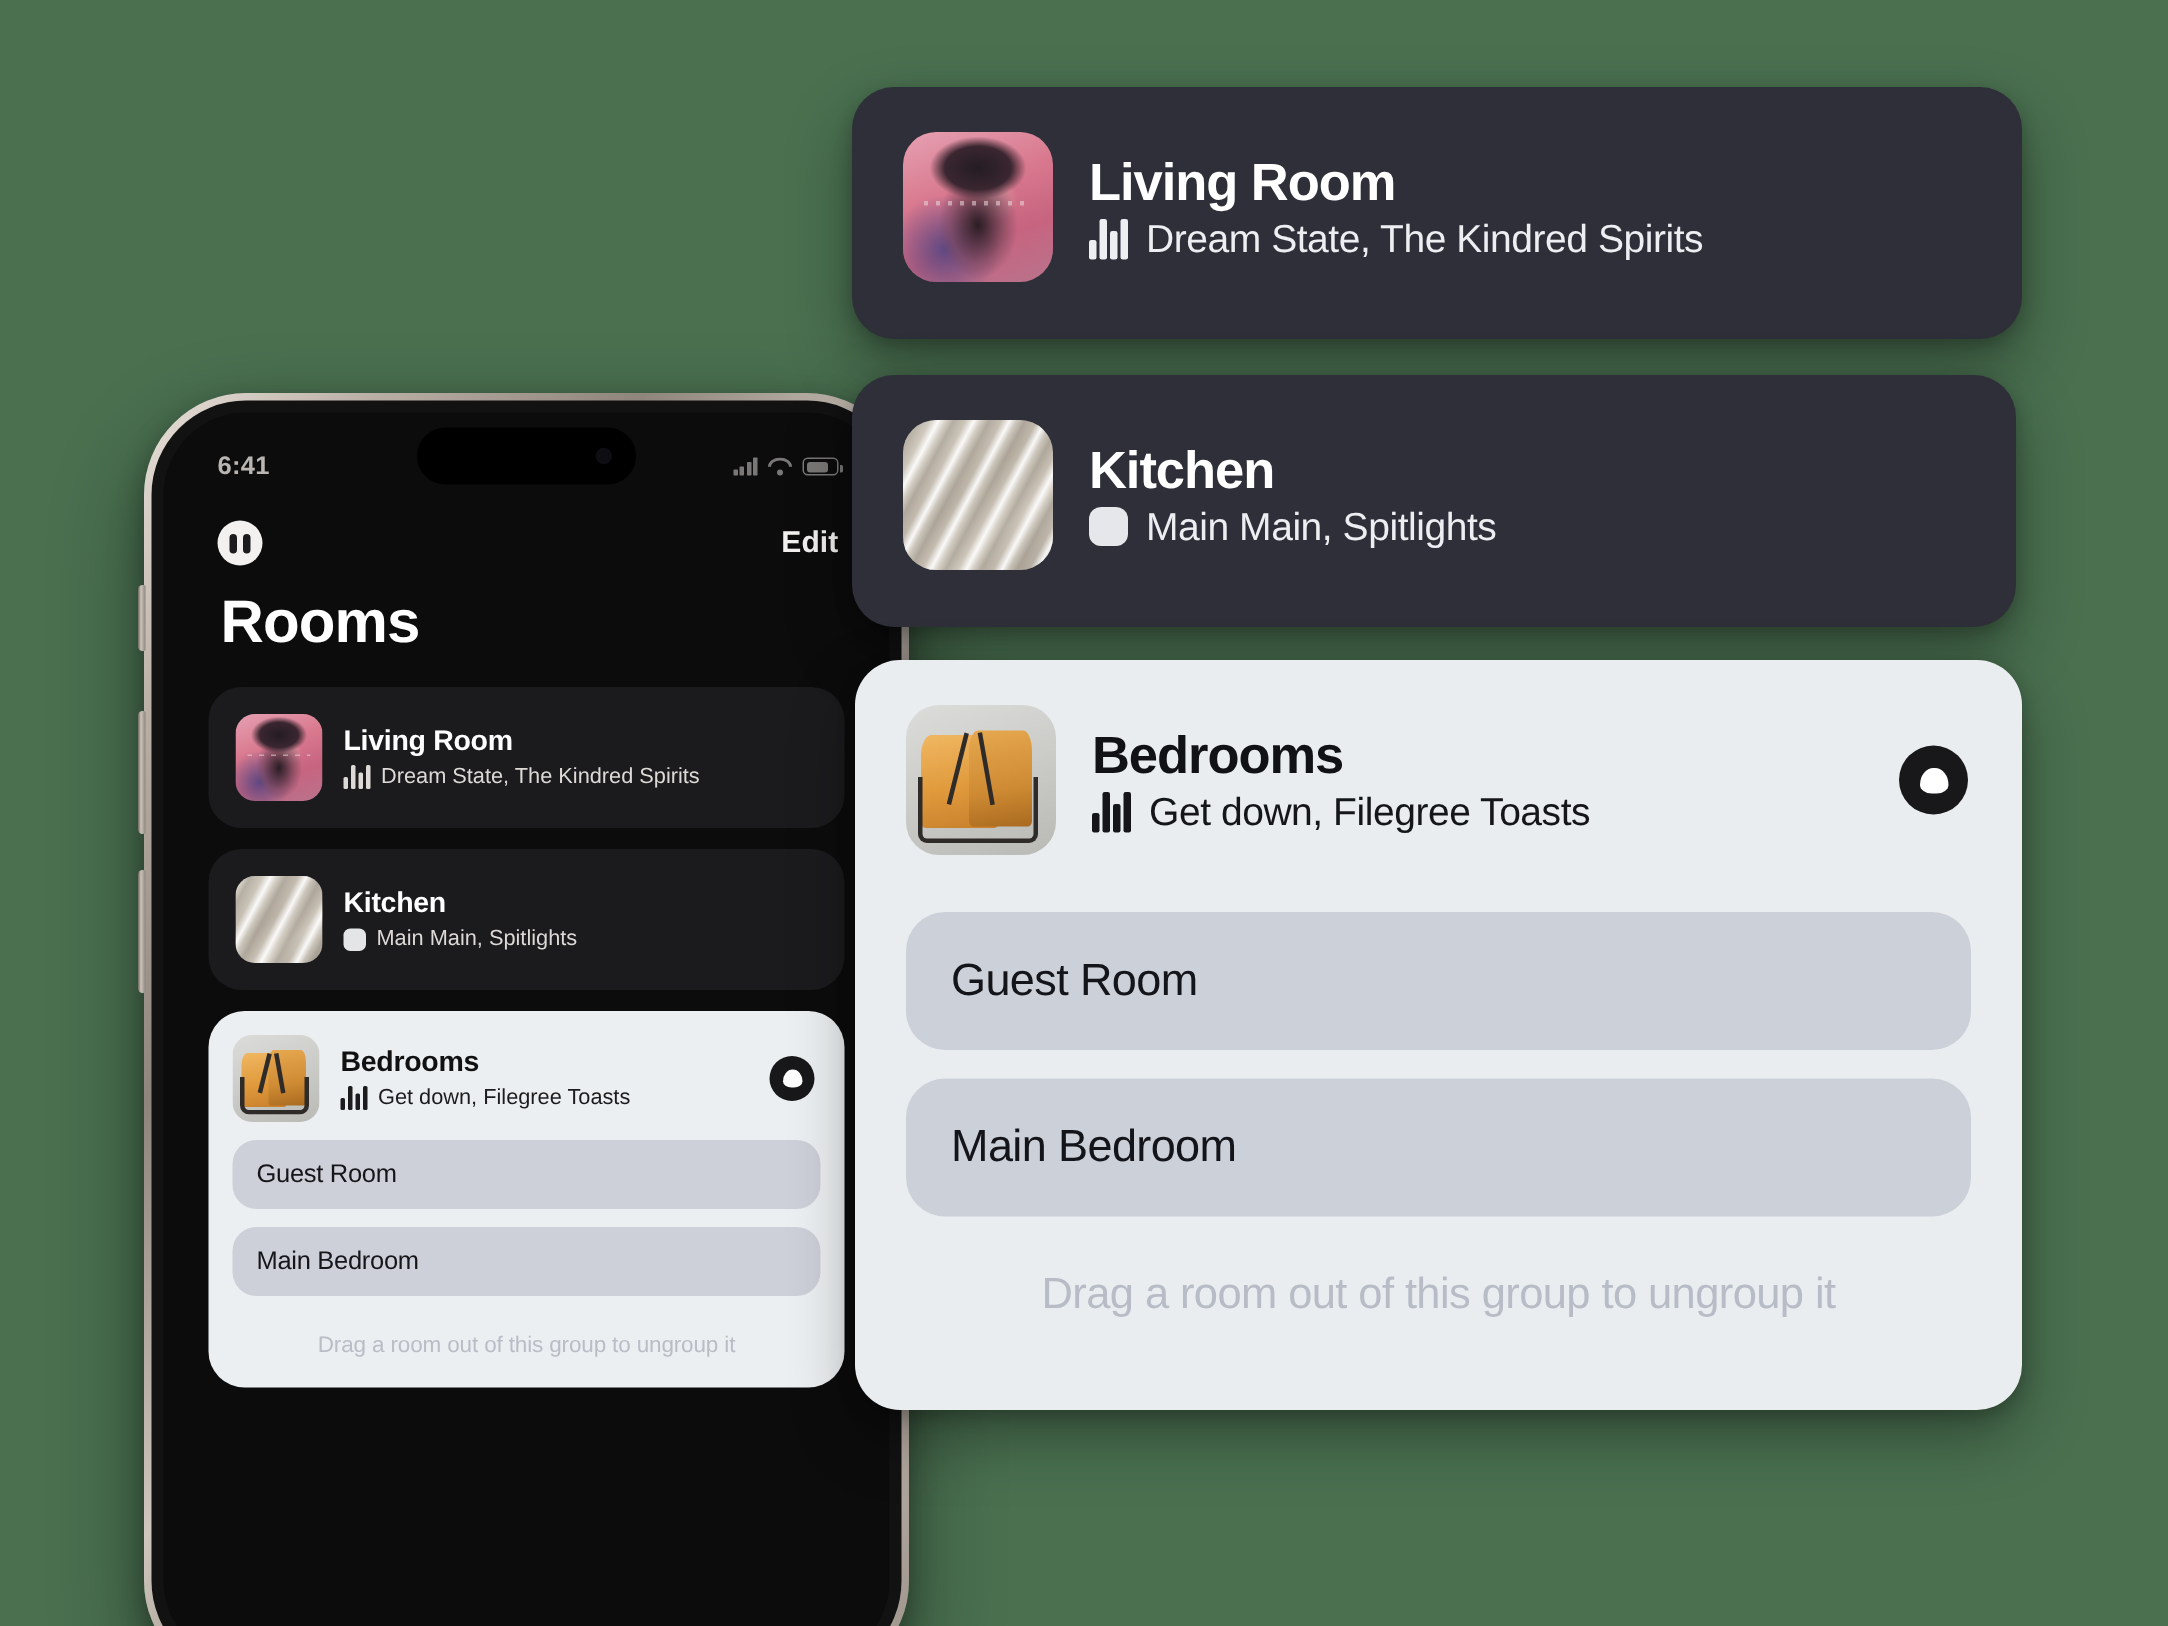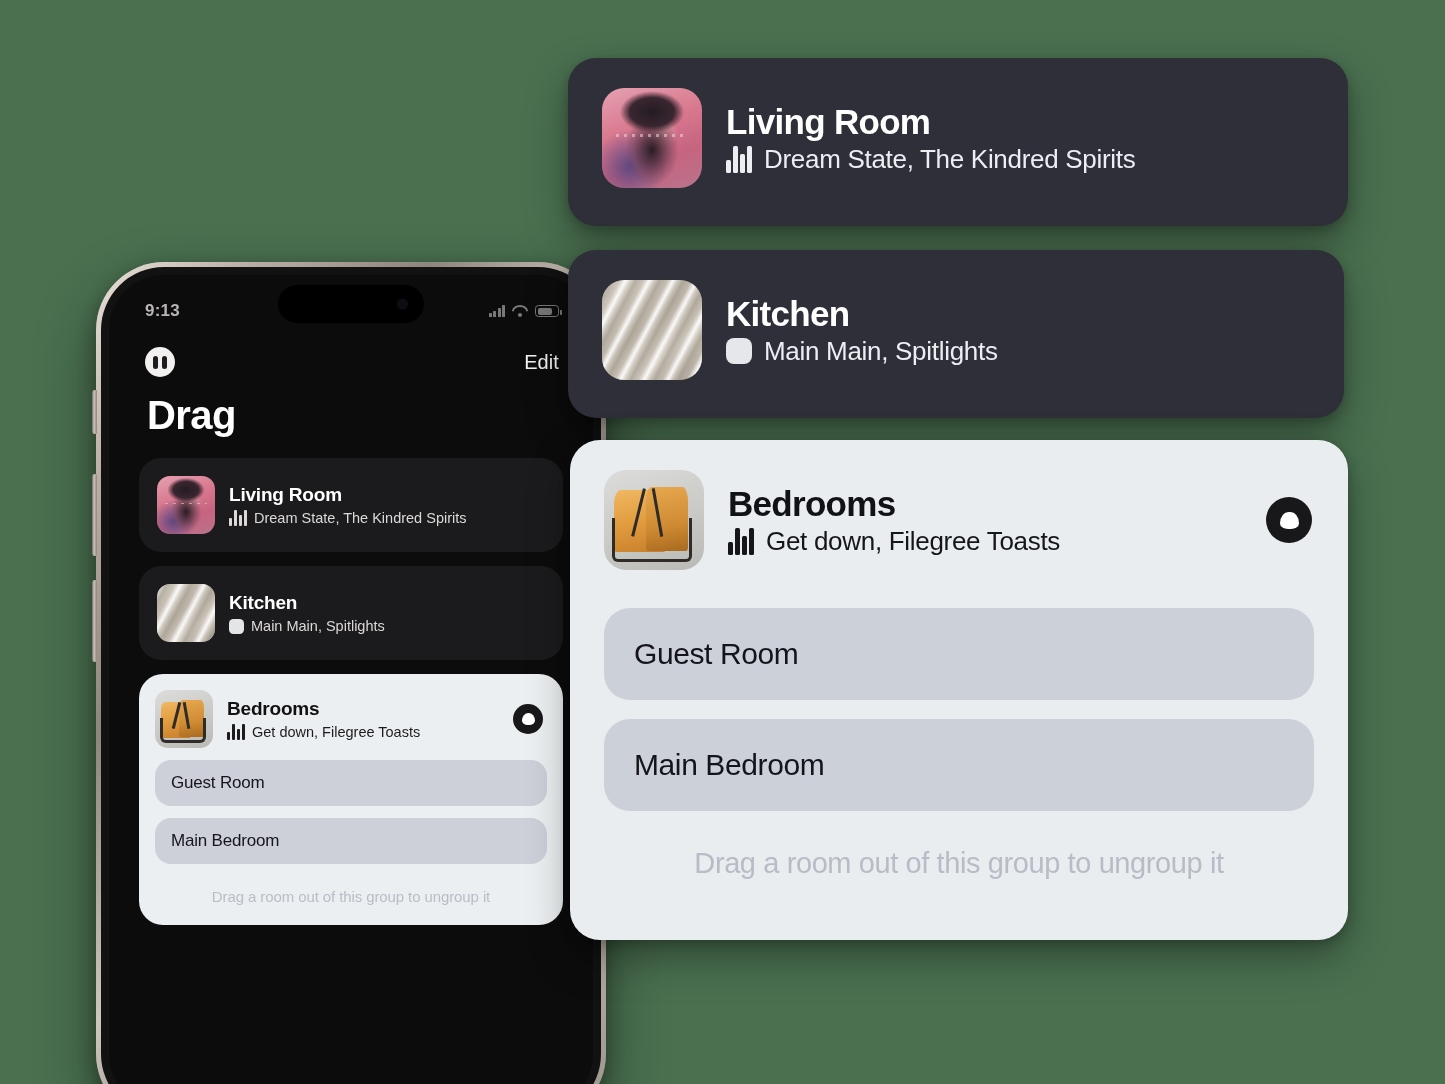--- a/index.html
+++ b/index.html
@@ -78,21 +78,21 @@
   
   .navrow {
     display:flex; align-items:center; justify-content:space-between;
     padding: 14px 34px 0 36px;
   }
   .app-logo {
     width:30px;height:30px;border-radius:50%;background:#f2f1ef;
     display:flex;align-items:center;justify-content:center;gap:3.5px;
   }
   .app-logo i { display:block; width:5px;height:13px;border-radius:2.5px;background:#1c1c1e; }
-  .edit-btn { color:#f2f1ef; font-size:20px; font-weight:400; letter-spacing:.1px; }
+  .edit-btn { color:#f2f1ef; font-size:20px; font-weight:700; letter-spacing:.1px; }
 
   .page-title { color:#fff; font-size:40px; font-weight:700; letter-spacing:-.6px;
     padding: 16px 0 0 38px; }
   .page-sub { color:#c9c6c3; font-size:18px; font-weight:400;
     padding: 8px 0 0 38px; letter-spacing:-.1px; }
 
   .phone-list { padding: 20px 30px 0 30px; display:flex; flex-direction:column; gap:14px; }
 
   
   .p-card {
@@ -232,21 +232,21 @@
     <div class="phone-frame"></div>
     <div class="side-btn mute"></div>
     <div class="side-btn volup"></div>
     <div class="side-btn voldn"></div>
     <div class="side-btn power"></div>
     <div class="phone-frame-inner"></div>
 
     <div class="phone-screen">
 
       <div class="statusbar">
-        <div class="sb-time">9:13</div>
+        <div class="sb-time">6:41</div>
         <div class="dynamic-island">
           <span class="di-cam"></span>
         </div>
         <div class="sb-right">
           <span class="sig">
               <i></i>
               <i></i>
               <i></i>
               <i></i>
             </span>
@@ -258,21 +258,21 @@
       </div>
 
       <div class="navrow">
         <div class="app-logo">
             <i></i>
             <i></i>
           </div>
         <div class="edit-btn">Edit</div>
       </div>
 
-      <div class="page-title">Drag</div>
+      <div class="page-title">Rooms</div>
 
       <div class="phone-list">
 
         <div class="p-card">
           <div class="p-thumb">
             <div class="art art-portrait"></div>
           </div>
           <div class="p-txt">
             <div class="p-name">Living Room</div>
             <div class="p-meta">

